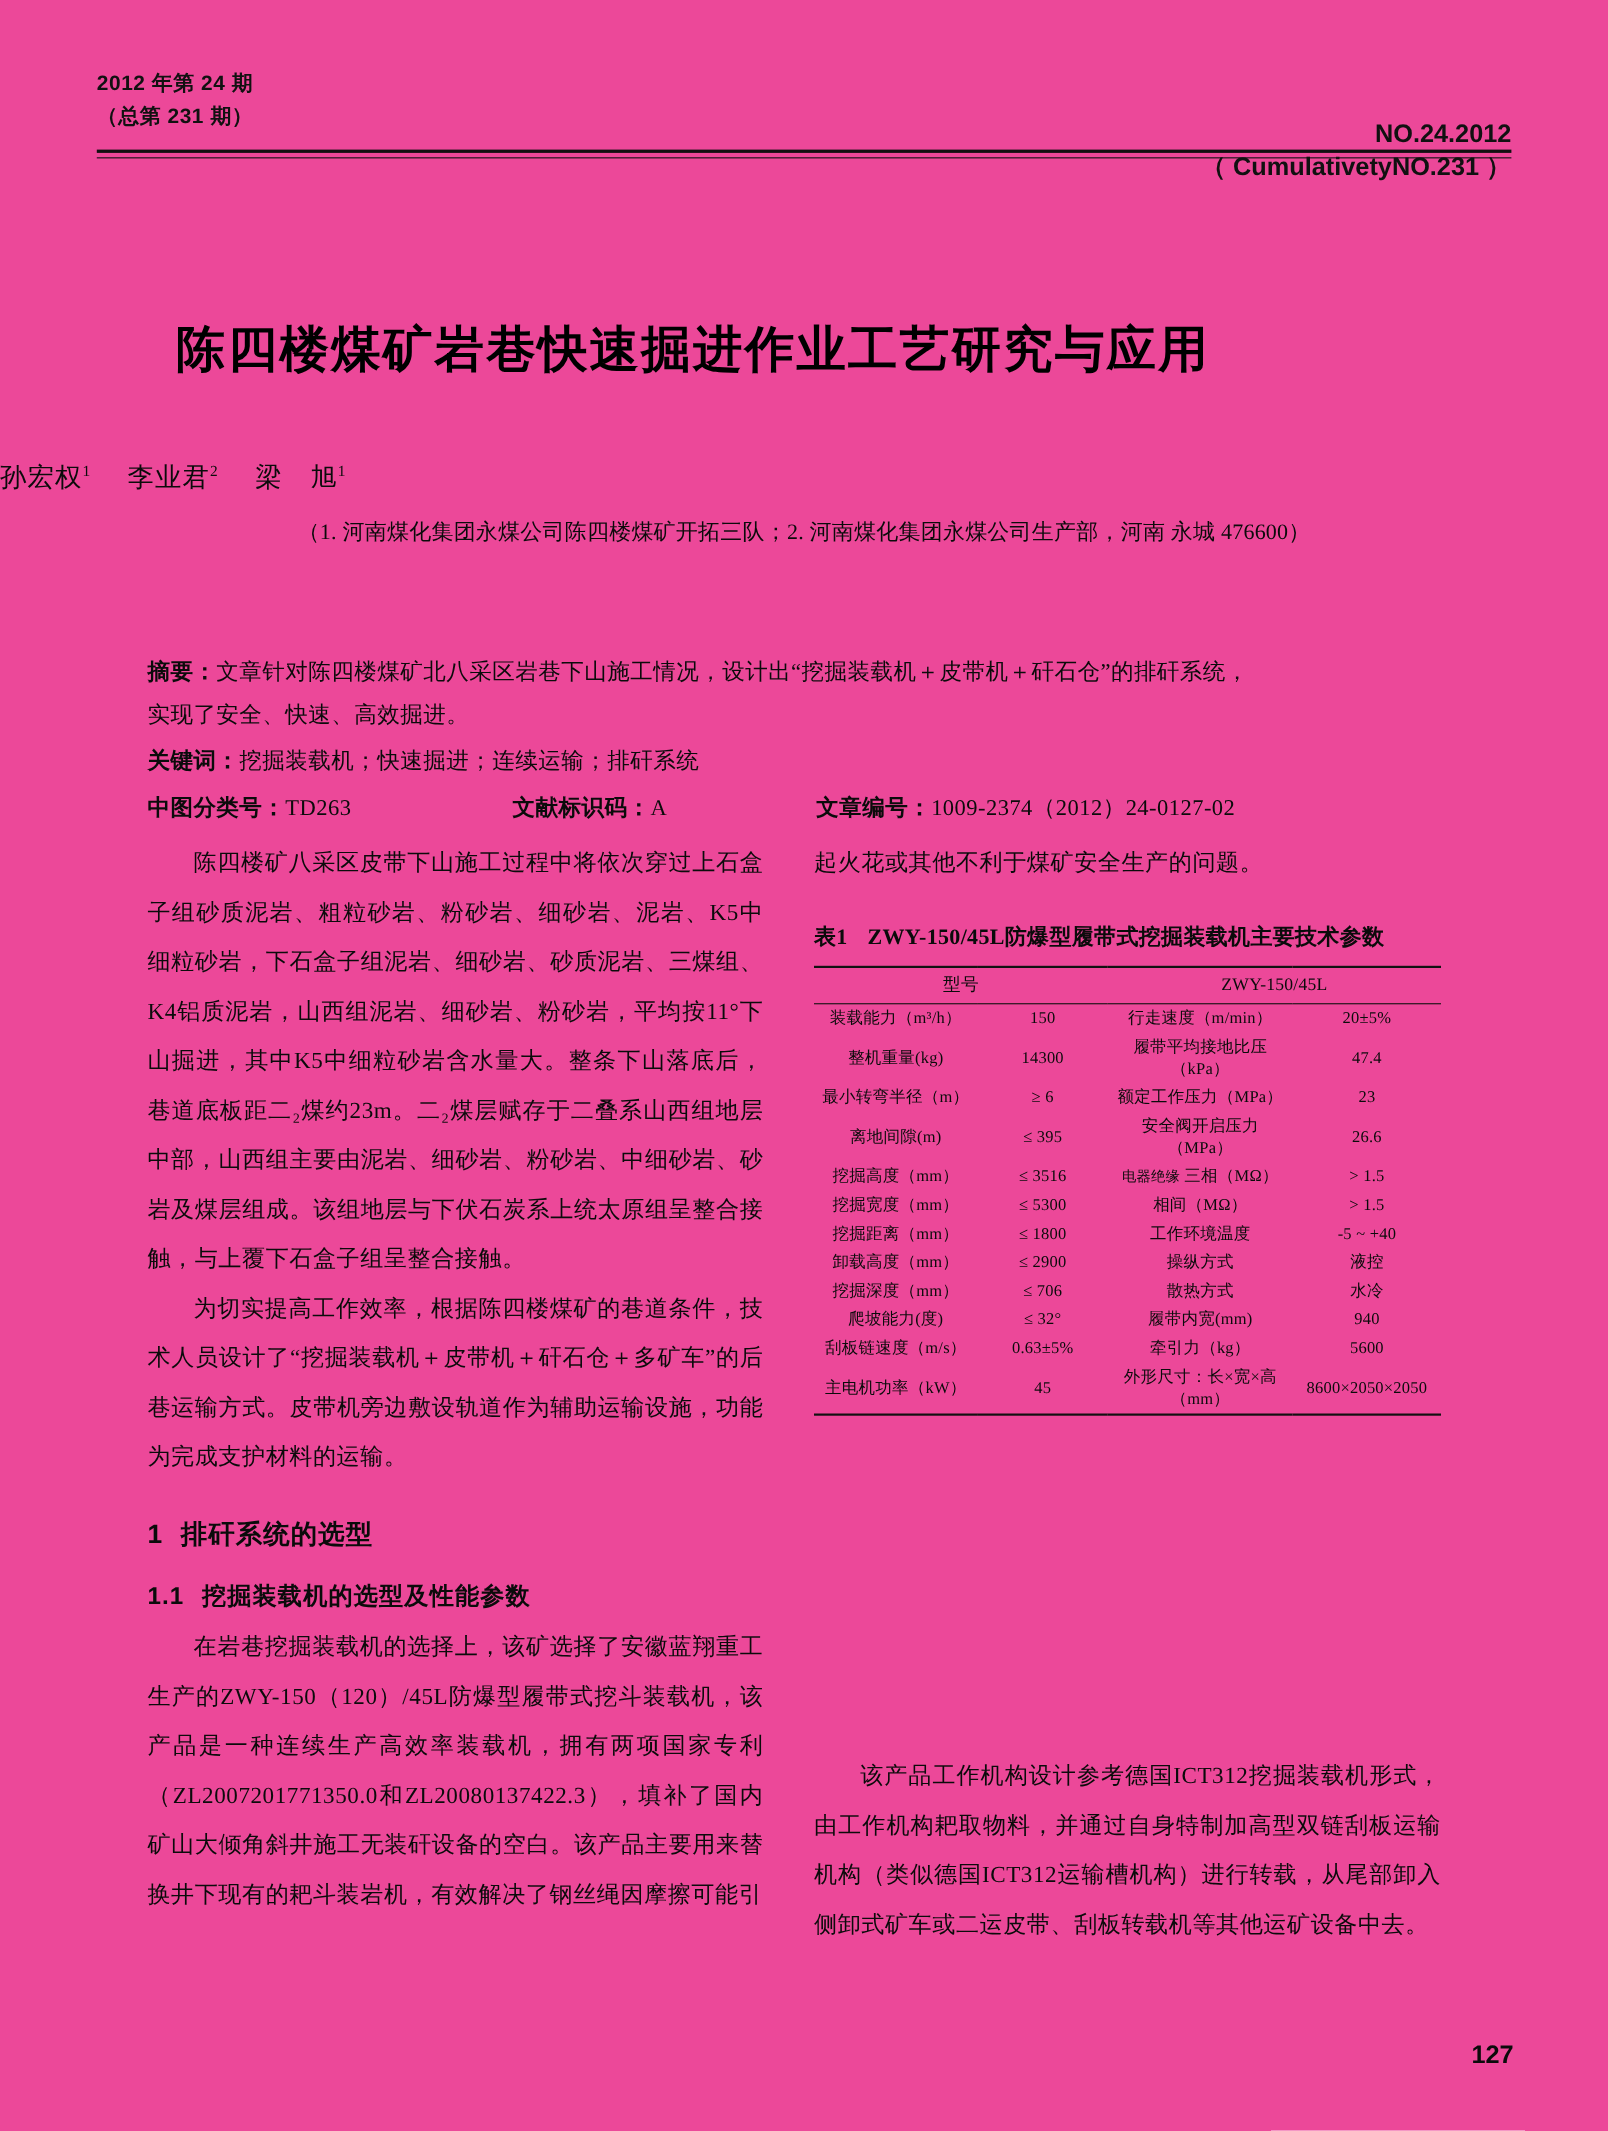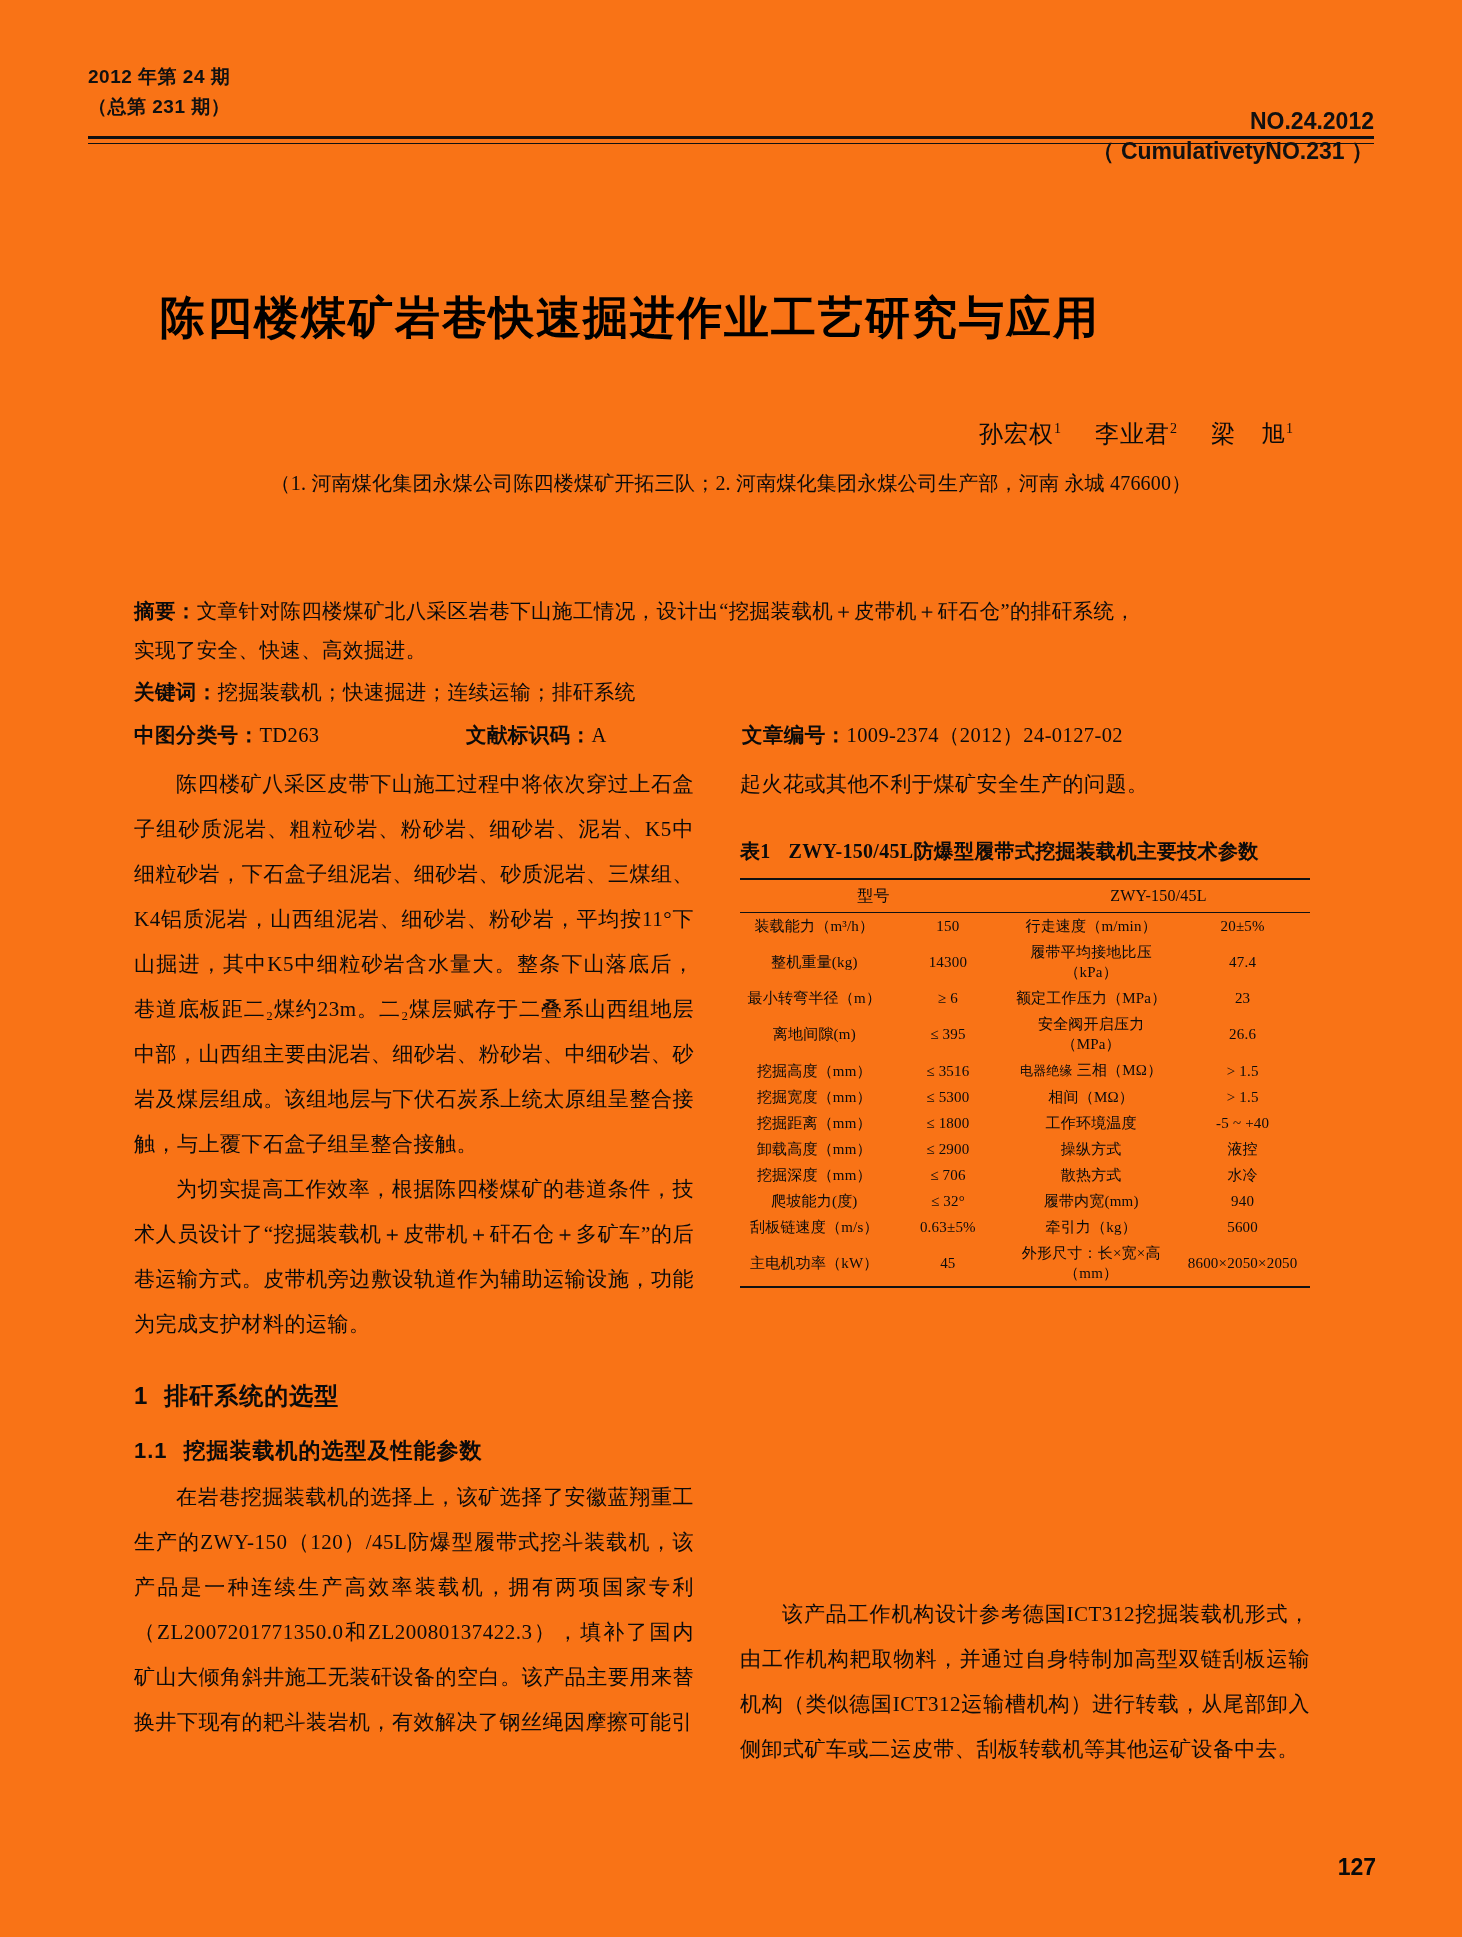--- a/index.html
+++ b/index.html
@@ -12,21 +12,21 @@
     height: 1937px;
     position: relative;
     font-family: "Liberation Serif", "DejaVu Serif", serif;
     color: #0b0b0b;
   }
   .page {
     position: absolute;
     left: 0; top: 0;
     width: 1462px;
     height: 1937px;
-    background: #f97316;
+    background: #ec4899;
     overflow: hidden;
   }
 
   
   .header {
     position: absolute;
     left: 88px;
     top: 62px;
     width: 1286px;
     height: 72px;
@@ -100,21 +100,21 @@
     font-weight: 700;
     letter-spacing: 2px;
     font-family: "DejaVu Serif", serif;
     color: #000;
   }
   .authors {
     position: absolute;
     left: 0;
     top: 418px;
     width: 1294px;
-    text-align: right;
+    text-align: left;
     font-size: 24px;
     letter-spacing: 1px;
   }
   .authors sup { font-size: 14px; }
   .authors .gap { display: inline-block; width: 26px; }
   .affil {
     position: absolute;
     left: 0;
     top: 470px;
     width: 1462px;

